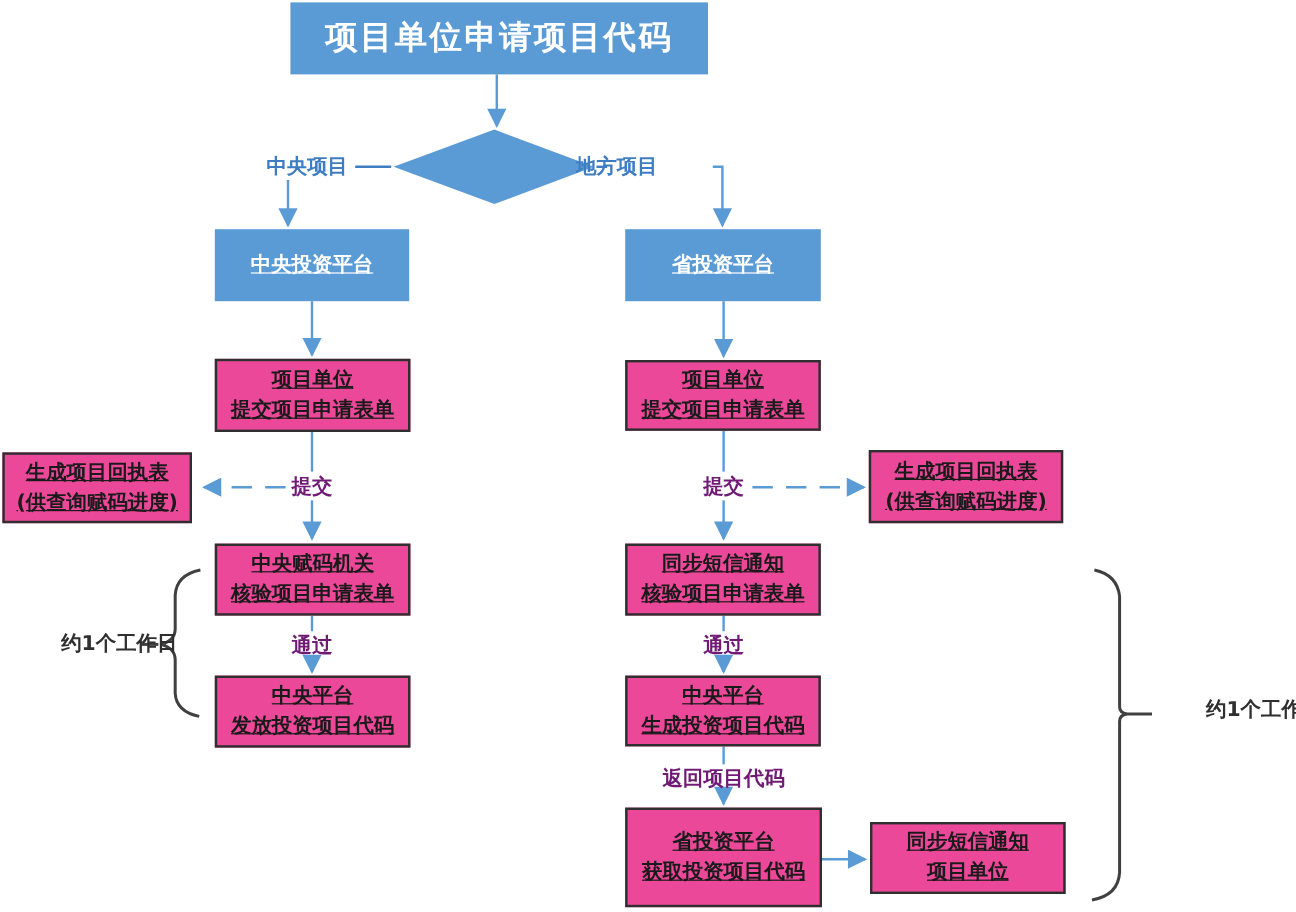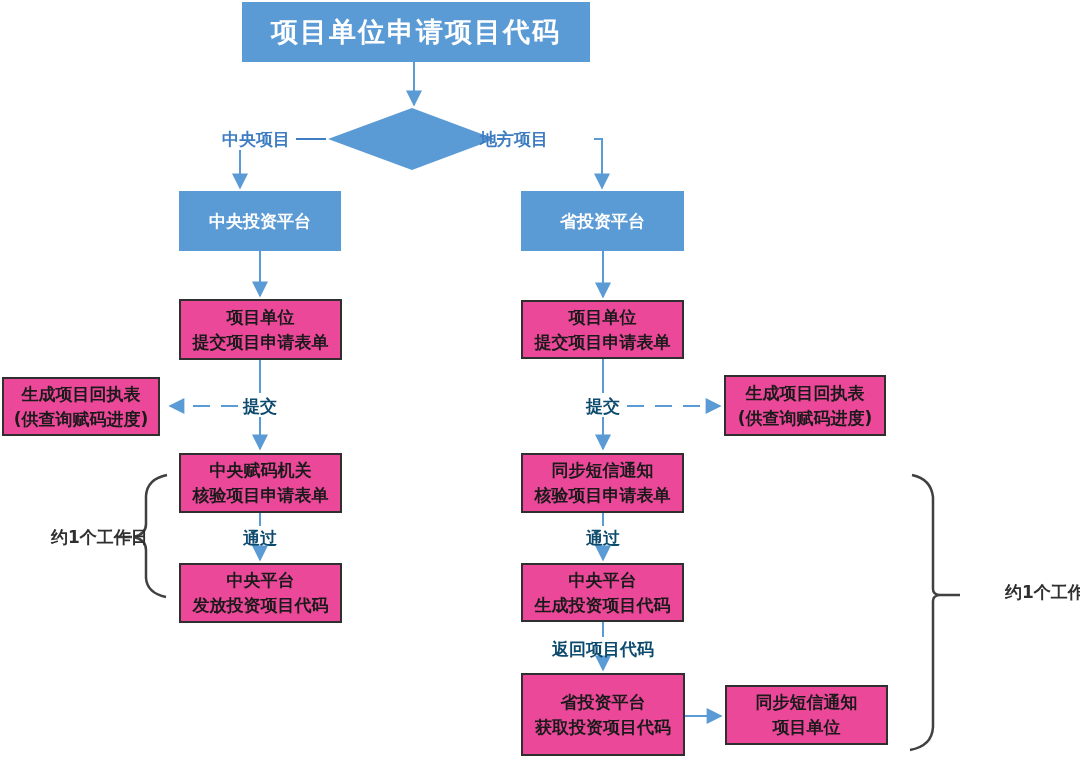--- a/index.html
+++ b/index.html
@@ -31,31 +31,31 @@
     color: #ffffff;
     font-weight: 700;
   }
   .node-white {
     background: #ec4899;
     border: 2px solid #2f2f2f;
     color: #1a1a1a;
     font-weight: 700;
   }
   .title-box { font-size: 27px; letter-spacing: 2px; }
-  .box-17 { font-size: 17px; }
+  .box-17 { font-size: 17px; text-decoration: underline; }
   .flow-label {
     position: absolute;
     font-size: 17px;
     font-weight: 700;
     text-align: center;
     white-space: nowrap;
     line-height: 1.2;
   }
   .label-branch { color: #3f7dc2; }
-  .label-step { color: #0c4a6e; }
+  .label-step { color: #701a75; }
   .label-duration { color: #2f2f2f; font-weight: 700; margin-left: 37px; }
 </style>
 </head>
 <body>
 
 <div class="stage">
 
   <svg class="connectors" viewBox="0 0 1080 760" xmlns="http://www.w3.org/2000/svg">
     <defs>
       <marker id="arw" viewBox="0 0 10 10" refX="9" refY="5" markerWidth="9" markerHeight="8" orient="auto-start-reverse">

